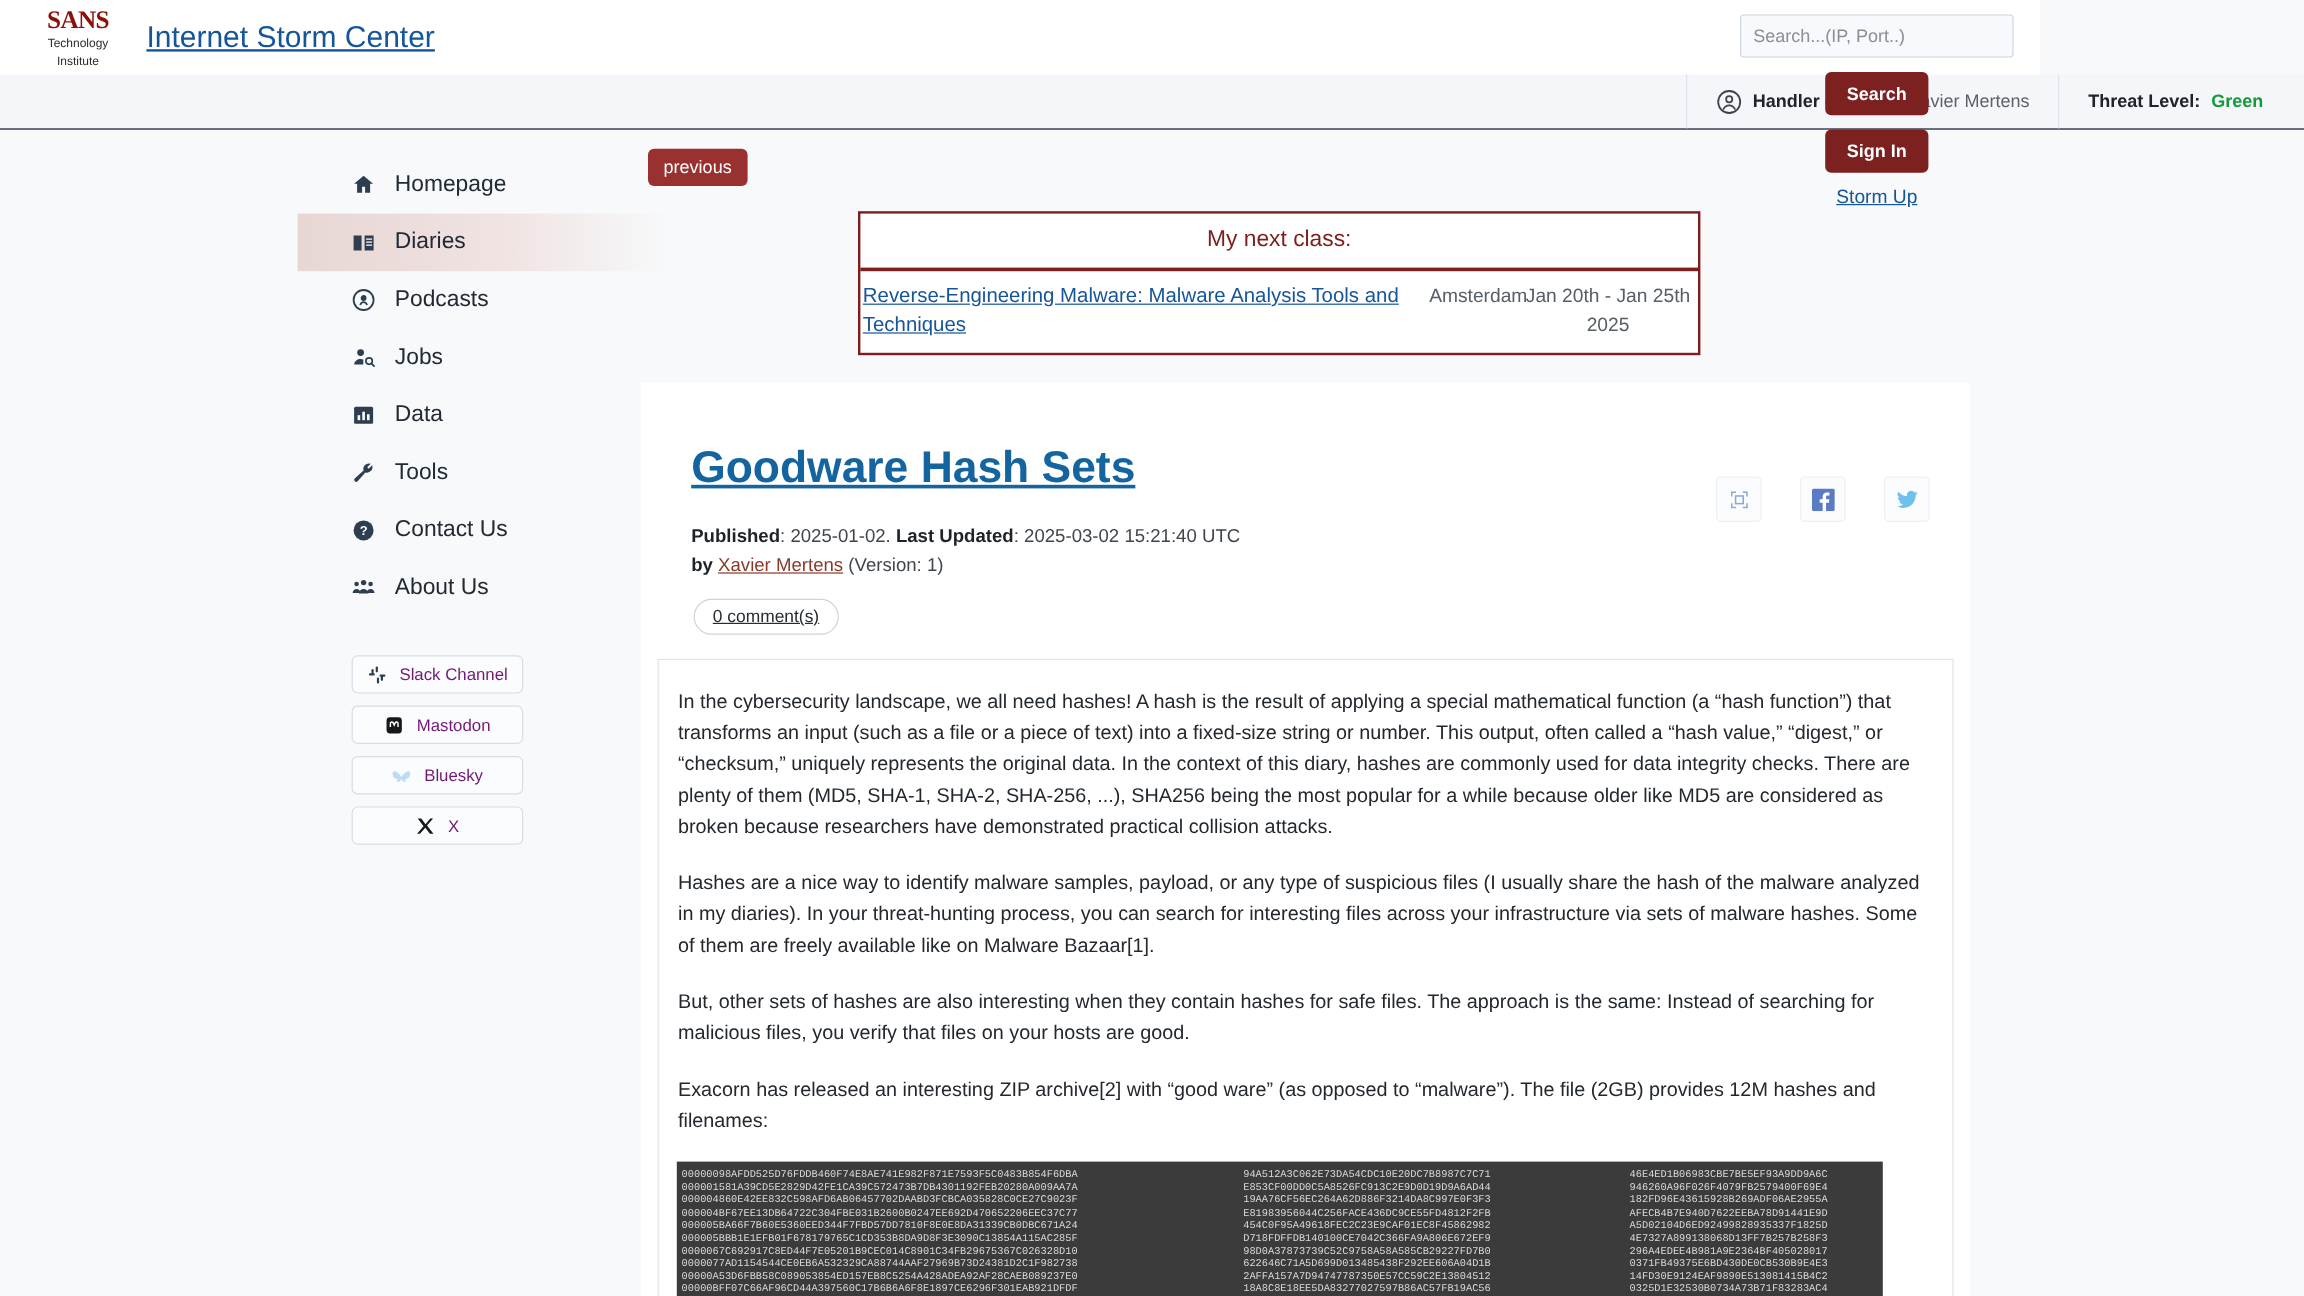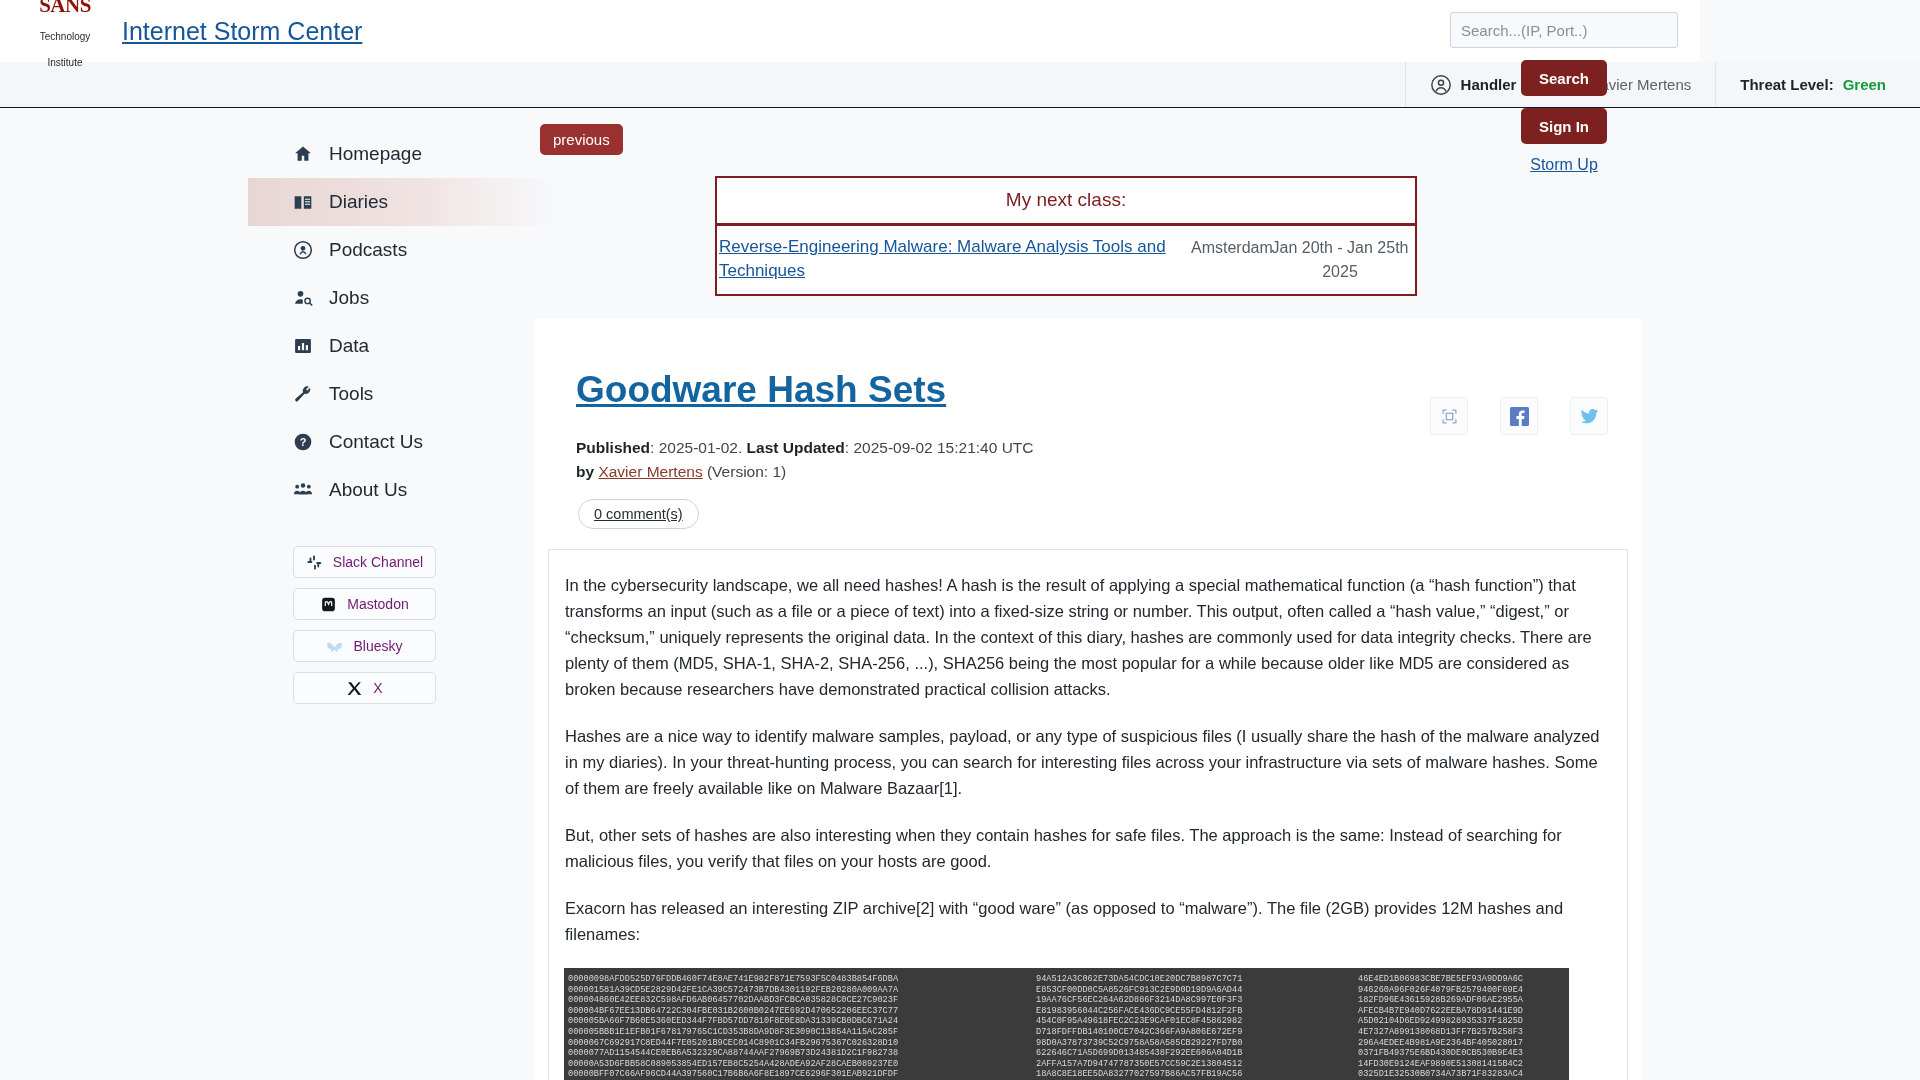--- a/index.html
+++ b/index.html
@@ -27,21 +27,21 @@
     line-height: 1;
   }
   .sans-logo .sans-word {
     font-family: "Liberation Serif", serif;
     font-weight: bold; font-size: 21px; color: #8c1007;
     letter-spacing: -0.5px;
   }
   .sans-logo .sans-sub {
     font-family: "Liberation Sans", sans-serif;
     font-size: 10px; color: #2b2b2b; line-height: 11px;
-    text-align: center; margin-top: 15px;
+    text-align: center; margin-top: 4px;
   }
   .brand-title {
     margin-left: 26px;
     font-size: 25px;
     color: #15559a;
     text-decoration: underline;
     cursor: pointer;
   }
   .topbar-right {
     position: absolute; right: 22px; top: 12px;
@@ -454,21 +454,21 @@
         </div>
         <div class="share-btn">
           <svg width="19" height="19" viewBox="0 0 24 24" fill="#6fc0ec">
             <path d="M23 4.9a8.9 8.9 0 0 1-2.6.73 4.55 4.55 0 0 0 2-2.5 9 9 0 0 1-2.87 1.1A4.5 4.5 0 0 0 11.7 8.3 12.8 12.8 0 0 1 2.4 3.6a4.5 4.5 0 0 0 1.4 6 4.4 4.4 0 0 1-2-.56v.05a4.5 4.5 0 0 0 3.6 4.4 4.5 4.5 0 0 1-2 .08 4.5 4.5 0 0 0 4.2 3.1A9 9 0 0 1 1 18.6a12.7 12.7 0 0 0 6.9 2c8.3 0 12.8-6.9 12.8-12.8v-.6A9 9 0 0 0 23 4.9z"></path>
           </svg>
         </div>
       </div>
 
       <div class="art-meta">
         <div>
-          <b>Published</b><span>: 2025-01-02. </span><b>Last Updated</b><span>: 2025-09-02 15:21:40 UTC</span>
+          <b>Published</b><span>: 2025-01-02. </span><b>Last Updated</b><span>: 2025-03-02 15:21:40 UTC</span>
         </div>
         <div>
           <b>by</b>
           <span class="art-author">Xavier Mertens</span>
           <span>(Version: 1)</span>
         </div>
       </div>
 
       <div class="comments-pill">
         <span>0 comment(s)</span>

